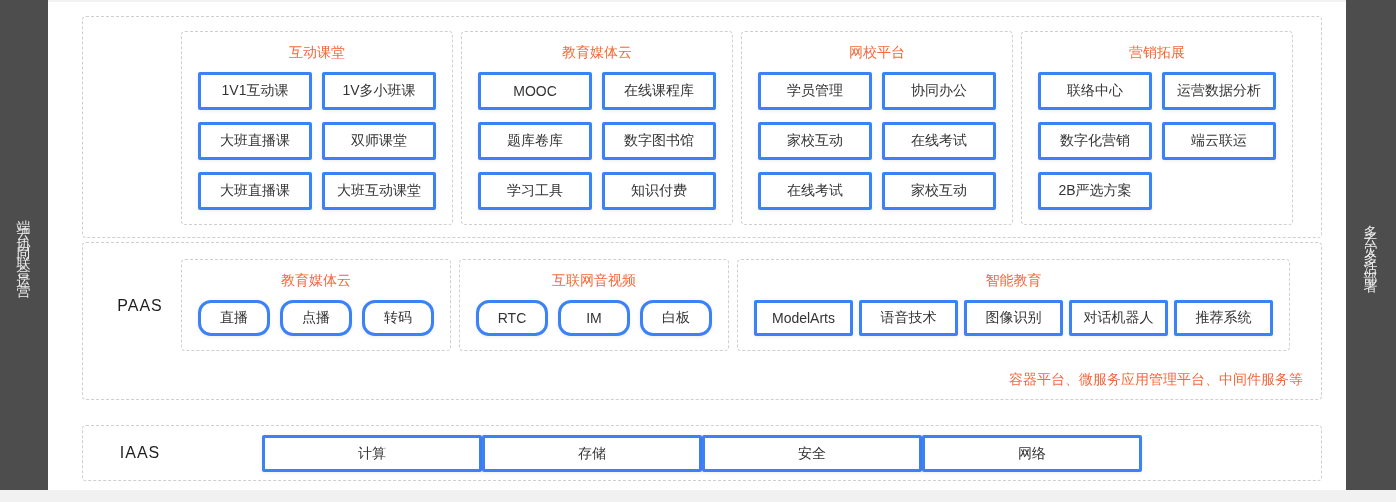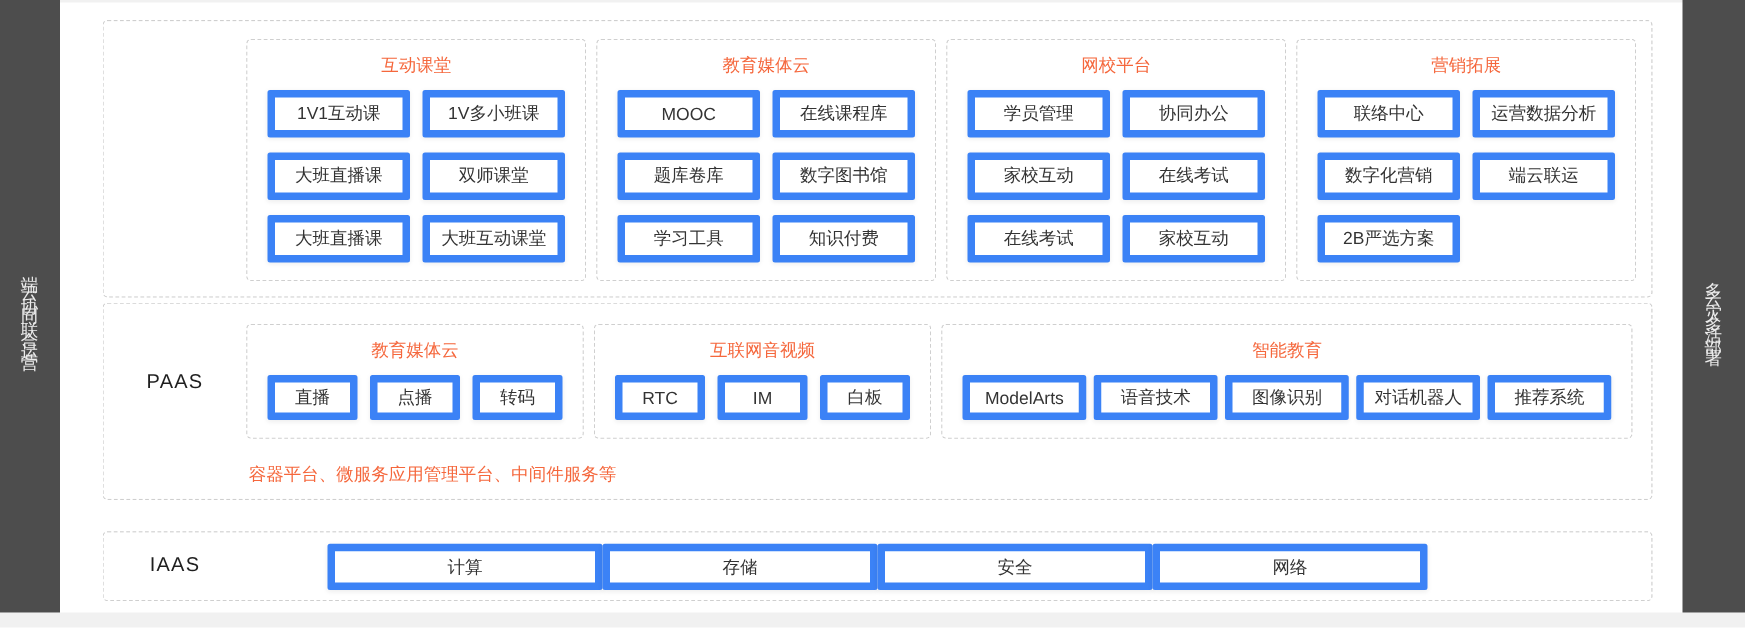--- a/index.html
+++ b/index.html
@@ -41,55 +41,55 @@
   .layer-iaas { top: 425px; height: 56px; }
 
   .layer-label {
     position: absolute; left: 0; top: 0; width: 114px; height: 100%;
     display: flex; align-items: center; justify-content: center;
     font-size: 16px; letter-spacing: 1px; color: #1f1f1f;
   }
   .layer-paas .layer-label { height: 126px; }
 
   .groups {
-    position: absolute; left: 114px; top: 14px;
+    position: absolute; left: 98px; top: 14px;
     display: flex; gap: 8px;
   }
   .layer-paas .groups { top: 16px; }
 
   .group {
     border: 1px dashed #cfcfcf; border-radius: 4px;
     padding: 12px 16px 14px 16px;
   }
   .group-title {
     color: var(--accent, #f5673c);
     font-size: 14px; text-align: center; margin-bottom: 10px;
     white-space: nowrap;
   }
 
   .grid-2 { display: grid; grid-template-columns: repeat(2, 114px); gap: 12px 10px; }
   .row-3  { display: flex; gap: 10px; }
   .row-5  { display: flex; gap: 6px; }
 
   .btn {
     background: #fff;
-    border: 6px solid #3b82f6;
+    border: 3px solid #3b82f6;
     border-radius: 2px;
     box-shadow: 0 1px 4px rgba(0,0,0,0.07);
     display: flex; align-items: center; justify-content: center;
     font-size: 14px; color: #333; white-space: nowrap;
     height: 38px;
   }
-  .btn-sm { width: 72px;  height: 36px; }
+  .btn-sm { width: 72px;  height: 36px; border-radius: 13px; }
   .btn-md { width: 99px;  height: 36px; }
   .btn-lg { width: 220px; height: 37px; }
 
   .paas-note {
-    position: absolute; left: 116px; right: 18px; top: 128px;
-    text-align: left;
+    position: absolute; left: 106px; right: 18px; top: 128px;
+    text-align: right;
     color: var(--accent, #f5673c); font-size: 14px;
   }
 
   .iaas-row {
     position: absolute; left: 179px; top: 9px;
     display: flex; 
   }
 </style>
 </head>
 <body>

